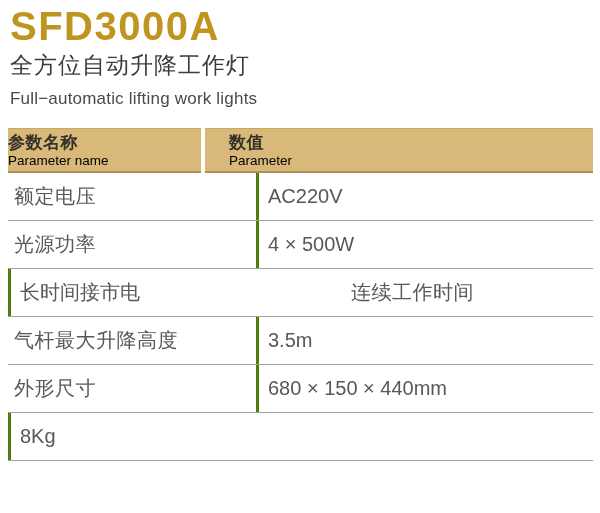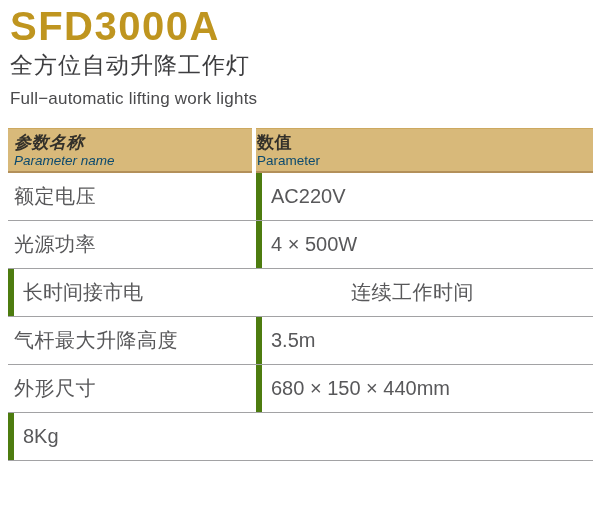--- a/index.html
+++ b/index.html
@@ -40,51 +40,51 @@
     margin: 16px 7px 0 8px;   
   }
   .thead { display: flex; height: 45px; }
   .th {
     box-sizing: border-box;
     background: #d8b97a;
     border-top: 1px solid #cda960;
     border-bottom: 2px solid #b3905a;
     padding-top: 4px;
   }
-  .th.col1 { width: 244px; padding-left: 6px; font-style: italic; }
+  .th.col1 { width: 193px; padding-left: 0; }
   .th-gap  { width: 4px; background: #ffffff; }
-  .th.col2 { flex: 1; padding-left: 1px; }
+  .th.col2 { flex: 1; padding-left: 24px; }
   .th .zh {
     font-size: 17px;
     font-weight: 600;
     letter-spacing: 0.5px;
     line-height: 20px;
     color: #33302a;
   }
   .th .en {
     font-size: 13.5px;
     font-weight: 400;
     line-height: 16px;
-    color: #0c4a6e;
+    color: #000000;
   }
   .tr {
     display: flex;
     height: 48px;
     box-sizing: border-box;
     border-bottom: 1px solid #a2a2a4;
     font-size: 20px;
     color: #58585a;
   }
   .td {
     box-sizing: border-box;
     display: flex;
     align-items: center;
   }
   .td.col1 { width: 248px; padding-left: 6px; letter-spacing: 0.5px; }
-  .td.col2 { flex: 1; border-left: 6px solid #4d7c0f; padding-left: 9px; }
+  .td.col2 { flex: 1; border-left: 3px solid #4d7c0f; padding-left: 9px; }
 </style>
 </head>
 <body>
 
 <div class="page">
 
   <div class="titles">
     <h1 class="model">SFD3000A</h1>
     <h2 class="title-zh">全方位自动升降工作灯</h2>
     <h3 class="title-en">Full−automatic lifting work lights</h3>

